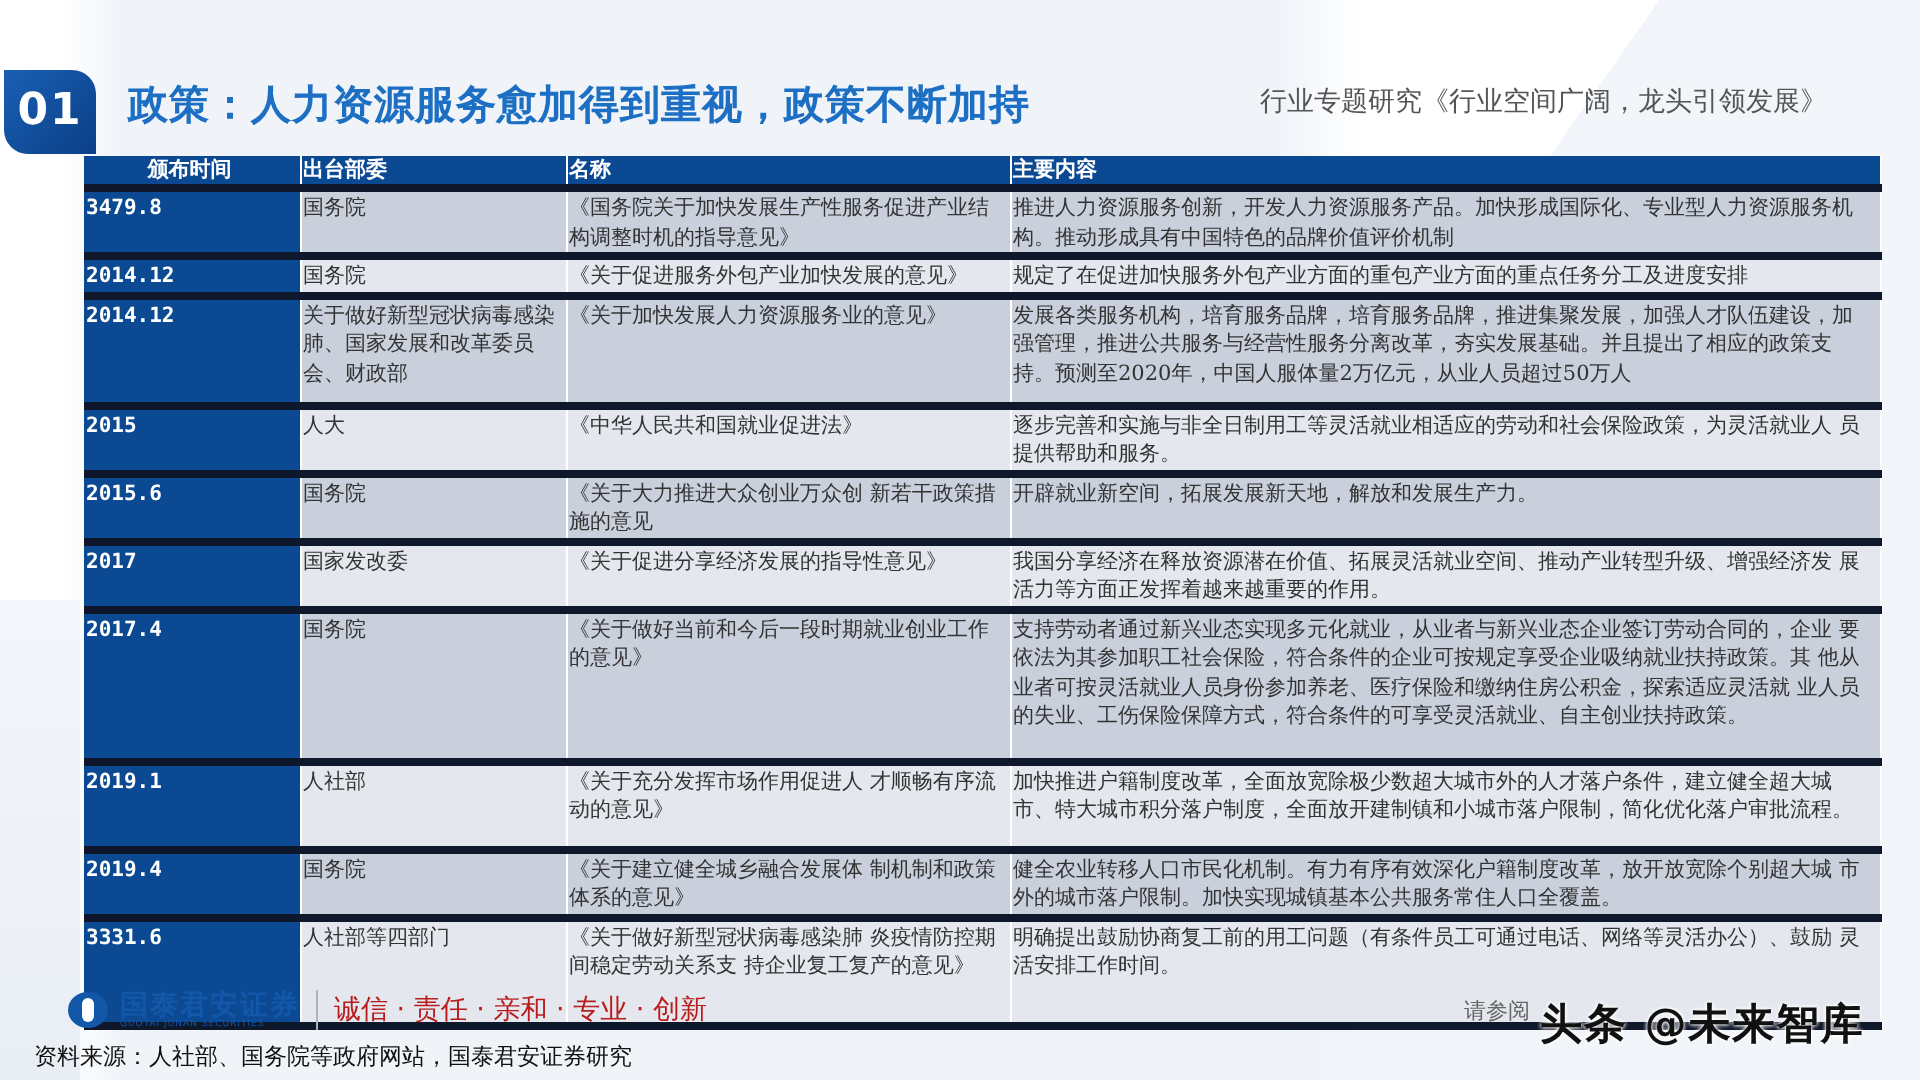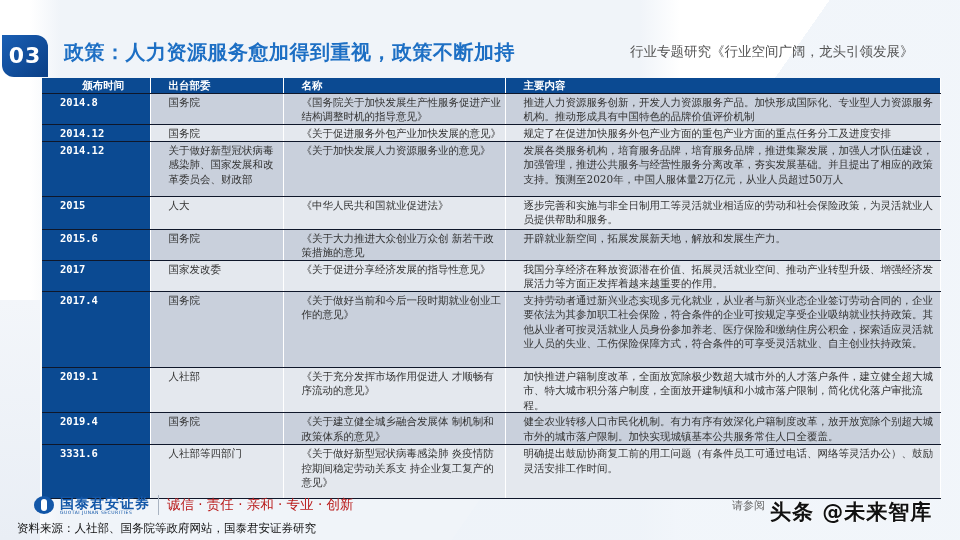--- a/index.html
+++ b/index.html
@@ -36,22 +36,22 @@
     position: absolute; left: 630px; top: 41px;
     font-family: "DejaVu Sans", sans-serif; font-size: 13.5px; color: #555555; line-height: 20px;
   }
 
   .table {
     position: absolute; left: 42px; top: 78px; width: 898px;
     border-collapse: collapse; table-layout: fixed;
   }
   .table td, .table th {
     font-size: 10.5px; line-height: 14.5px; vertical-align: top;
-    padding: 1px 3px 0 18px; text-align: left;
-    border-right: 1px solid #ffffff; border-bottom: 1px solid #0f172a; margin-left: 20px;
+    padding: 1px 3px 0 1px; text-align: left;
+    border-right: 1px solid #ffffff; border-bottom: 4px solid #0f172a; margin-left: 20px;
   }
   .table th {
     background: #0b4a92; color: #ffffff; font-weight: bold; height: 15px;
     font-size: 10.5px; line-height: 13px; padding-top: 1px;
   }
   .table th.c1 { text-align: center; }
   .table td.c1 {
     background: #0b4a92; color: #ffffff; font-weight: bold;
     font-family: "DejaVu Sans Mono", "Liberation Mono", monospace; font-size: 10.5px;
   }
@@ -97,42 +97,42 @@
     letter-spacing: 1px;
   }
 </style>
 </head>
 <body>
 
 <div class="bg-panel"></div>
 <div class="bg-diag"></div>
 <div class="bg-left-shape"></div>
 
-<div class="num-badge">03</div>
+<div class="num-badge">01</div>
 <div class="page-title">政策：人力资源服务愈加得到重视，政策不断加持</div>
 <div class="report-title">行业专题研究《行业空间广阔，龙头引领发展》</div>
 
 <table class="table">
   <colgroup>
     <col style="width:108px">
     <col style="width:133px">
     <col style="width:222px">
     <col style="width:435px">
   </colgroup>
   <thead>
     <tr>
       <th class="c1">颁布时间</th>
       <th>出台部委</th>
       <th>名称</th>
       <th>主要内容</th>
     </tr>
   </thead>
   <tbody>
     <tr class="row-dark" style="height:30px">
-      <td class="c1">2014.8</td>
+      <td class="c1">3479.8</td>
       <td class="cx">国务院</td>
       <td class="cx">《国务院关于加快发展生产性服务促进产业结构调整时机的指导意见》</td>
       <td class="cx">推进人力资源服务创新，开发人力资源服务产品。加快形成国际化、专业型人力资源服务机构。推动形成具有中国特色的品牌价值评价机制</td>
     </tr>
     <tr class="row-light" style="height:17px">
       <td class="c1">2014.12</td>
       <td class="cx">国务院</td>
       <td class="cx">《关于促进服务外包产业加快发展的意见》</td>
       <td class="cx">规定了在促进加快服务外包产业方面的重包产业方面的重点任务分工及进度安排</td>
     </tr>

